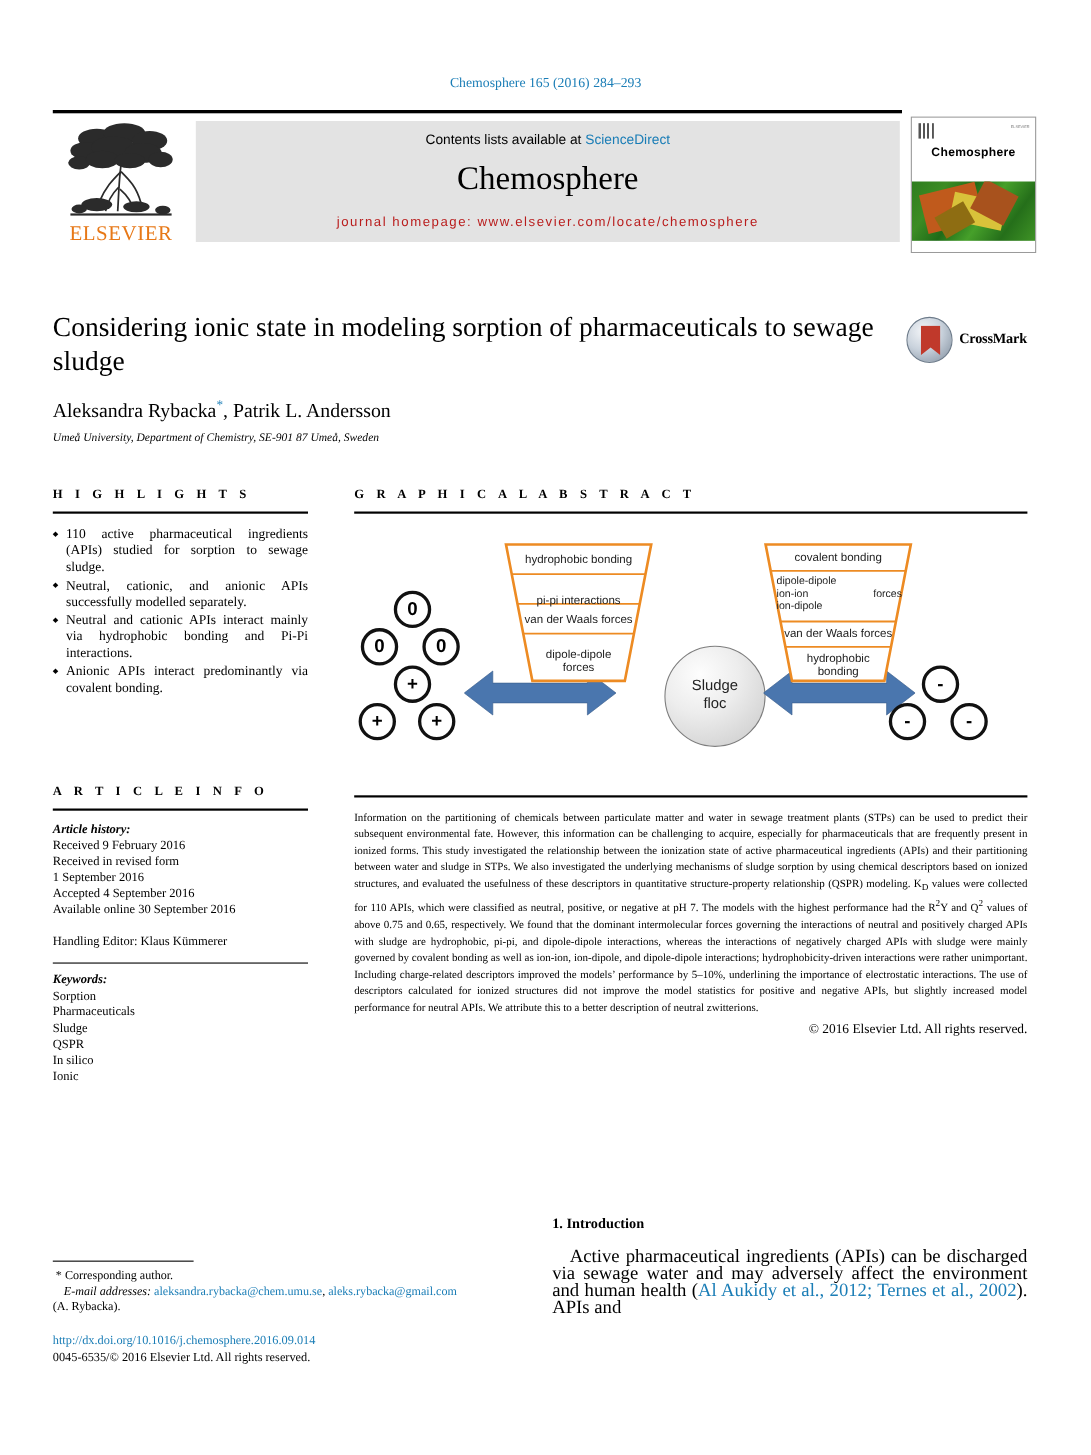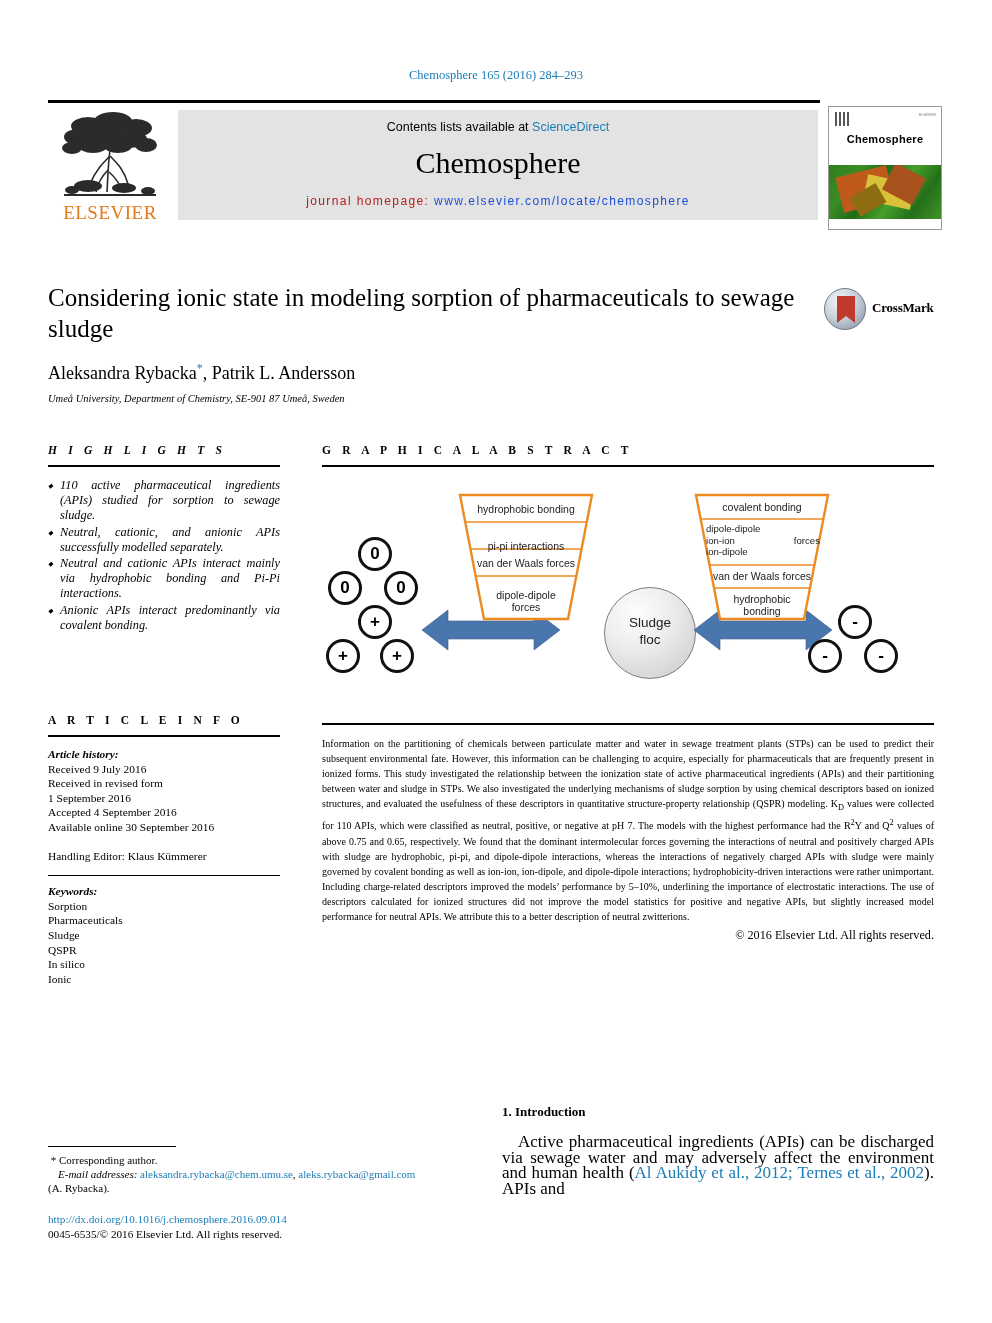--- a/index.html
+++ b/index.html
@@ -103,21 +103,21 @@
   .homepage-line {
     position: absolute;
     left: 0; top: 84px;
     width: 640px;
     text-align: center;
     font-size: 12px;
     font-family: "Liberation Sans", sans-serif;
     letter-spacing: 1.4px;
   }
   .homepage-line .hp-label { color: #b91c1c; }
-  .homepage-line .hp-url { color: #1d4ed8; }
+  .homepage-line .hp-url { color: #b91c1c; }
 
   .cover-thumb {
     position: absolute;
     left: 780px;
     top: 6px;
     width: 112px;
     height: 122px;
     border: 1px solid #9a9a9a;
     background: #fff;
     overflow: hidden;
@@ -270,21 +270,20 @@
     background: #000;
     margin-top: 9px;
   }
 
   
   .highlights {
     position: absolute;
     left: 48px;
     top: 444px;
     width: 232px;
-    font-style: italic;
   }
   .hl-list {
     margin: 0;
     padding: 0;
     list-style: none;
     margin-top: 11px;
   }
   .hl-list li {
     position: relative;
     padding-left: 12px;
@@ -617,21 +616,21 @@
       <div class="charge" style="left:486px; top:160px;">-</div>
       <div class="charge" style="left:542px; top:160px;">-</div>
     </div>
   </div>
 
   <div class="artinfo">
     <div class="sec-head">A R T I C L E   I N F O</div>
     <div class="sec-rule"></div>
     <div class="ai-body">
       <div class="ital">Article history:</div>
-      <div>Received 9 July 2016</div>
+      <div>Received 9 February 2016</div>
       <div>Received in revised form</div>
       <div>1 September 2016</div>
       <div>Accepted 4 September 2016</div>
       <div>Available online 30 September 2016</div>
       <div style="height:14px;"></div>
       <div>Handling Editor: Klaus Kümmerer</div>
     </div>
     <div class="ai-rule2"></div>
     <div class="ai-body" style="margin-top:0;">
       <div class="ital">Keywords:</div>

